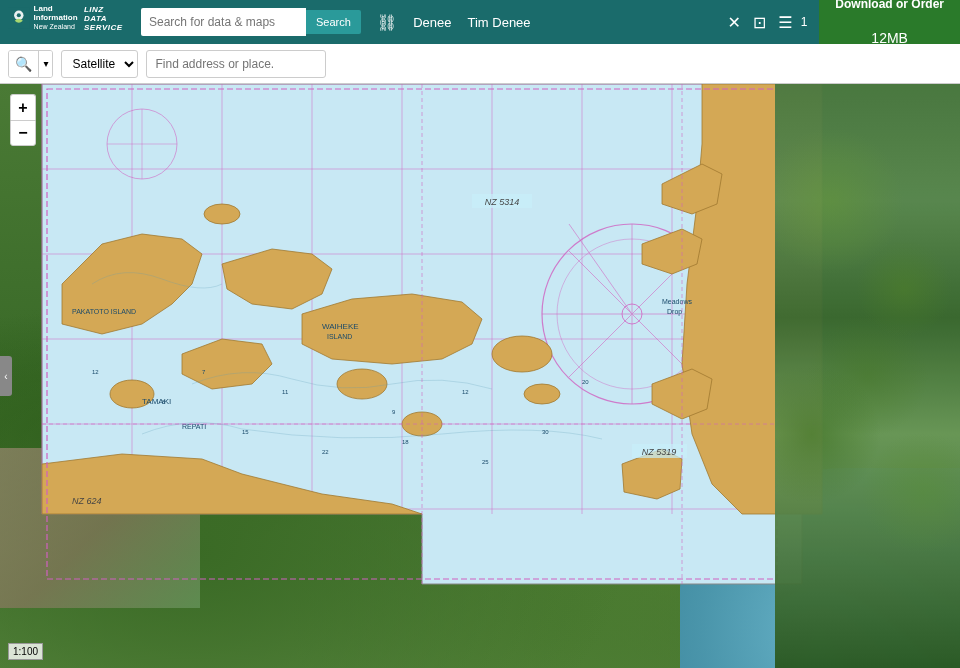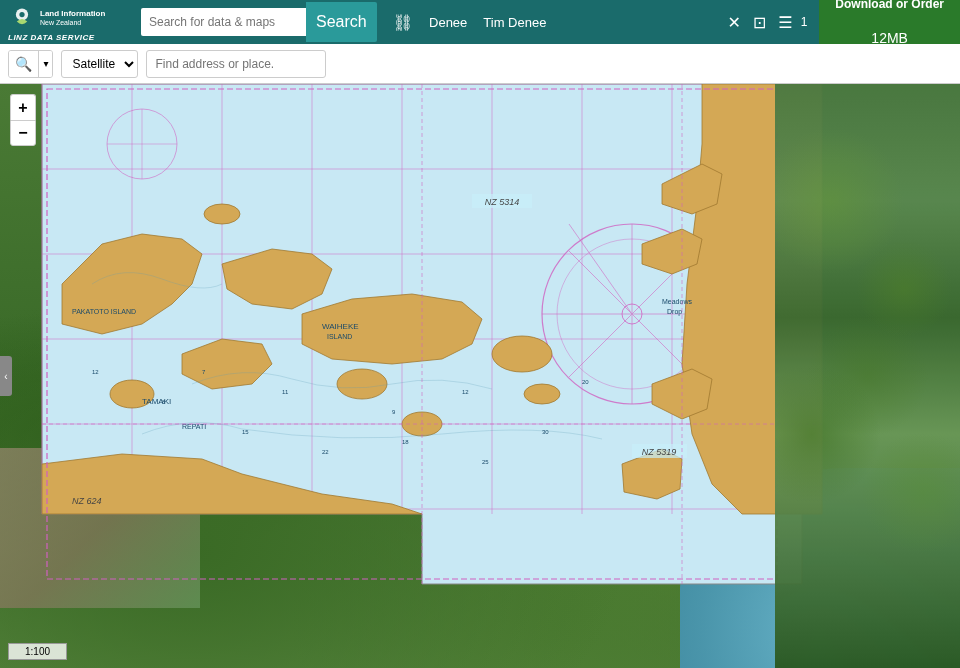--- a/index.html
+++ b/index.html
@@ -5,42 +5,42 @@
     * { margin: 0; padding: 0; box-sizing: border-box; }
     body { width: 960px; height: 668px; overflow: hidden; font-family: Arial, sans-serif; }
 
     
     #top-nav {
       position: absolute; top: 0; left: 0; right: 0; height: 44px;
       background: #1a6b6b; display: flex; align-items: center; z-index: 100;
     }
     #logo-area {
       width: 120px; height: 44px; background: #1a6b6b;
-      display: flex; flex-direction: column; align-items: flex-start;
+      display: flex; flex-direction: row; align-items: flex-start;
       padding: 4px 8px; flex-shrink: 0;
     }
     #logo-top { display: flex; align-items: center; gap: 4px; }
     #logo-icon { width: 28px; height: 28px; }
     #logo-text-area { display: flex; flex-direction: column; }
     #logo-line1 { color: white; font-size: 8px; font-weight: bold; line-height: 1.1; }
     #logo-line2 { color: white; font-size: 7px; line-height: 1.1; }
     #logo-service { color: white; font-size: 8px; font-weight: bold; letter-spacing: 0.5px; margin-top: 1px; font-style: italic; }
 
     #search-area {
       display: flex; align-items: center; gap: 0; margin-left: 8px;
     }
     #search-input {
       width: 165px; height: 28px; border: none; outline: none;
       padding: 0 8px; font-size: 12px; background: white;
       border-radius: 2px 0 0 2px;
       margin-left: 13px;
     }
     #search-btn {
-      height: 40px; padding: 0 10px; background: #2a9a9a; color: white;
-      border: none; cursor: pointer; font-size: 16px; border-radius: 0 2px 2px 0;
+      height: 24px; padding: 0 10px; background: #2a9a9a; color: white;
+      border: none; cursor: pointer; font-size: 11px; border-radius: 0 2px 2px 0;
     }
 
     #nav-links {
       display: flex; align-items: center; gap: 16px; margin-left: 16px;
     }
     .nav-link { color: white; font-size: 13px; cursor: pointer; text-decoration: none; }
 
     #nav-right {
       margin-left: auto; display: flex; align-items: center; gap: 8px; padding-right: 0;
     }
@@ -110,21 +110,21 @@
     }
 
     
     #map-svg {
       position: absolute; inset: 0; width: 100%; height: 100%;
     }
 
     
     #scale-bar {
       position: absolute; bottom: 8px; left: 8px; z-index: 100;
-      background: rgba(255,255,255,0.8); padding: 2px 16px;
+      background: rgba(255,255,255,0.8); padding: 2px 4px;
       font-size: 10px; border: 1px solid #999; margin-top: 48px;
     }
 
     
     #left-tab {
       position: absolute; left: 0; top: 50%; transform: translateY(-50%);
       width: 12px; height: 40px; background: #888; z-index: 90;
       display: flex; align-items: center; justify-content: center;
       cursor: pointer; color: white; font-size: 10px; border-radius: 0 3px 3px 0;
     }

